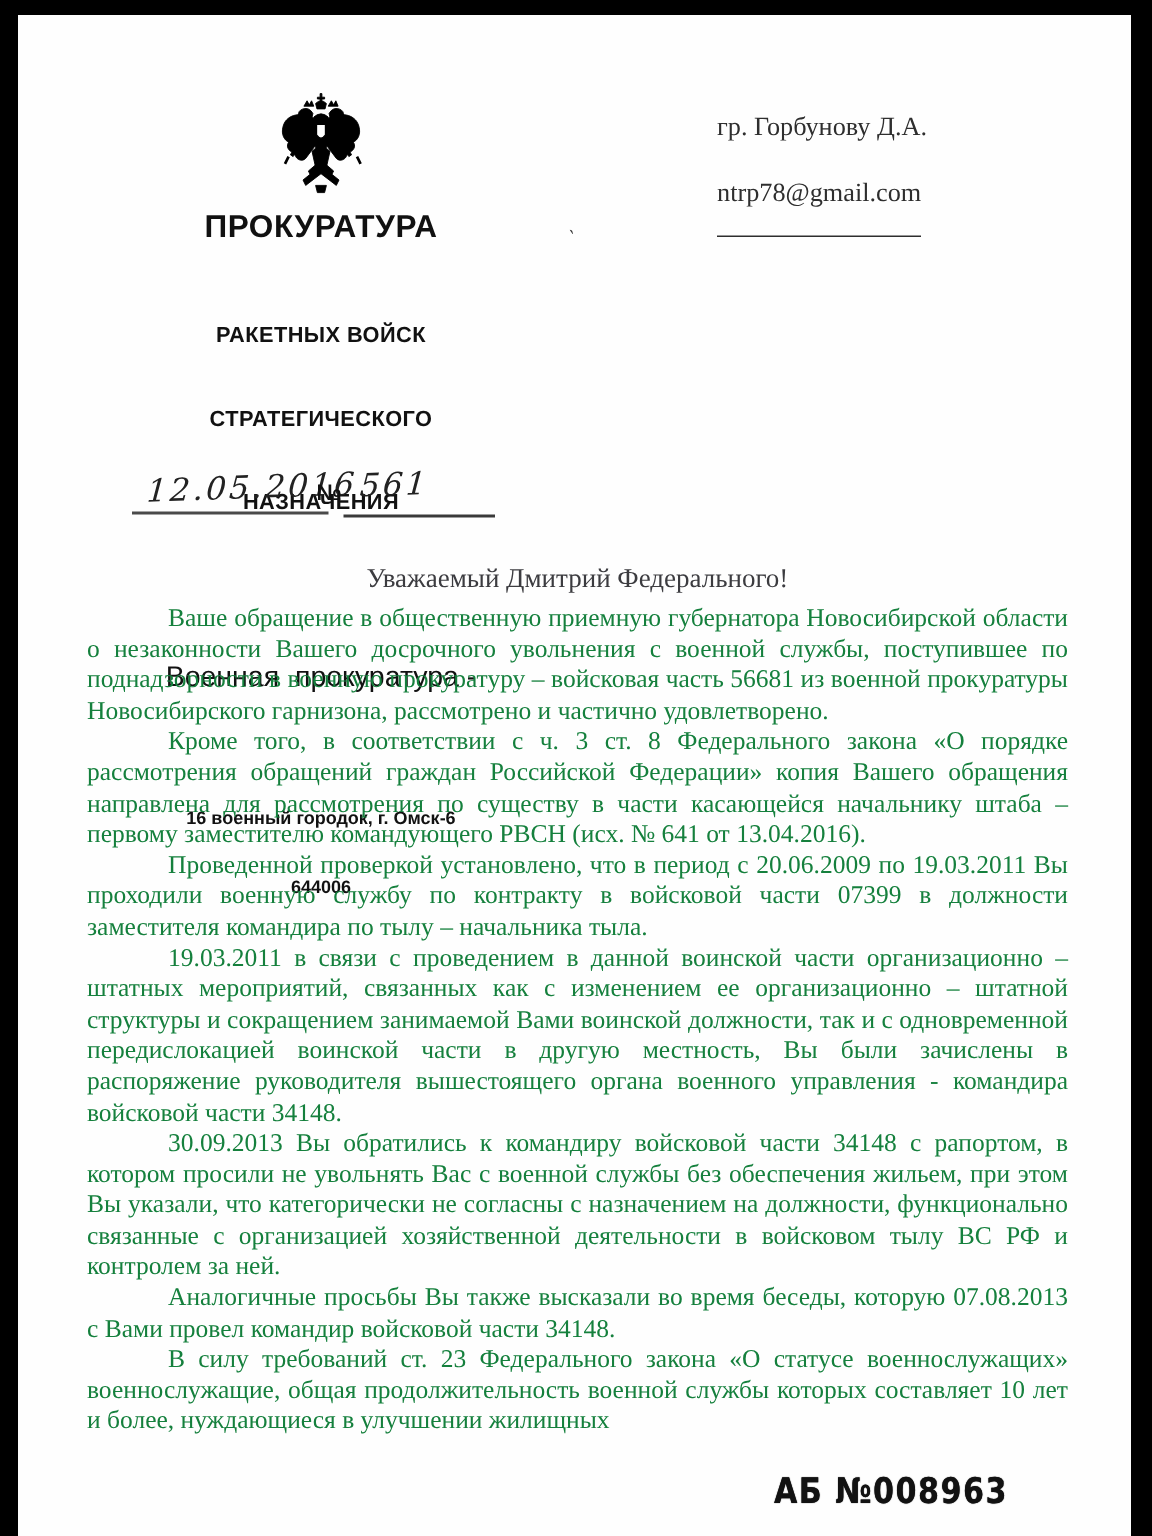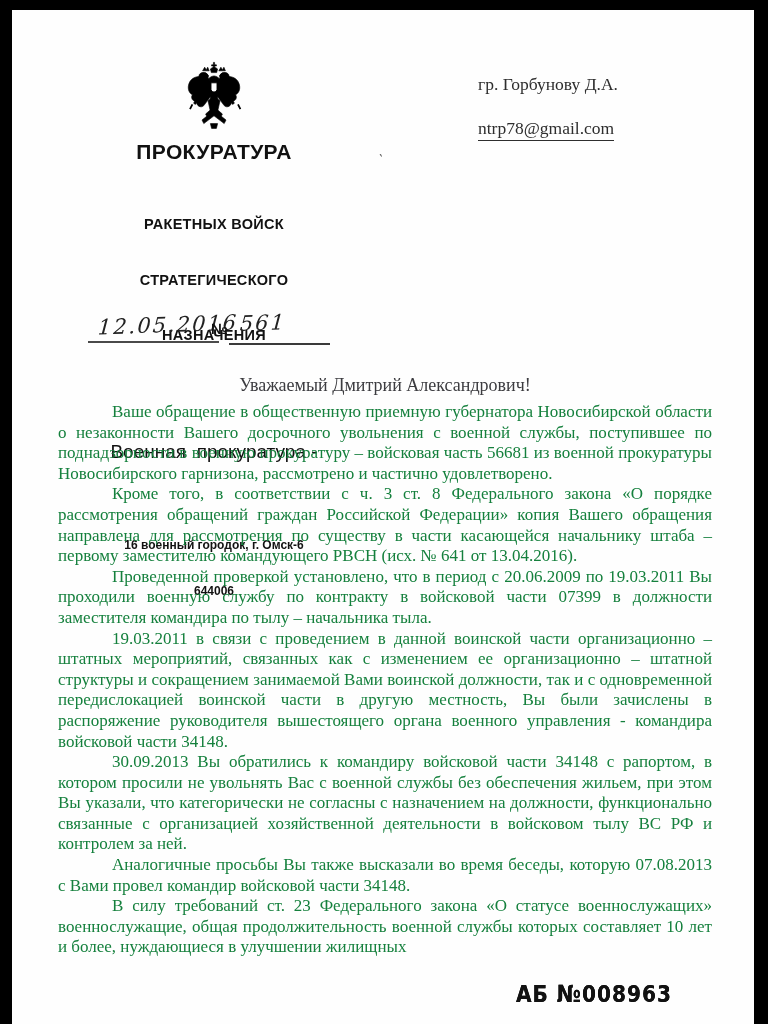--- a/index.html
+++ b/index.html
@@ -19,21 +19,21 @@
               font-family:"Liberation Sans","DejaVu Sans",sans-serif;color:#111;}
   .lh-org{font-size:21px;font-weight:bold;line-height:20px;letter-spacing:.4px;white-space:pre;}
   .lh-dept{margin-top:16px;font-size:14.5px;font-weight:bold;line-height:18.5px;letter-spacing:.3px;white-space:pre;}
   .lh-unit{margin-top:15px;font-size:19px;font-weight:normal;line-height:22px;white-space:pre;}
   .lh-addr{font-size:12px;font-weight:bold;line-height:15.5px;white-space:pre;}
   .coat{position:absolute;left:184px;top:60px;width:60px;height:78px;}
 
   
   .recipient-name{position:absolute;left:478px;top:74px;font-size:17.5px;color:#2e2e2e;}
   .recipient-email{position:absolute;left:478px;top:118px;font-size:17.5px;color:#2e2e2e;
-                   border-bottom:1.5px solid #2e2e2e;padding-bottom:1px;}
+                   border-bottom:1.5px solid #2e2e2e;padding-bottom:18px;}
 
   
   .hand{font-family:"DejaVu Serif",serif;font-style:italic;color:#222;
         transform:rotate(-2deg) skewX(-6deg);letter-spacing:2px;}
   .ref-date{position:absolute;left:98px;top:313px;font-size:21px;}
   .ref-num{position:absolute;left:240px;top:311px;font-size:21px;}
   .ref-no-sign{position:absolute;left:211px;top:320px;font-size:15px;font-weight:bold;
                font-family:"Liberation Sans",sans-serif;font-style:normal;color:#111;}
   .ref-line1{position:absolute;left:88px;top:341px;width:131px;height:0;
              border-bottom:2.5px solid #4a4a4a;}
@@ -106,21 +106,21 @@
   <div class="recipient-email">ntrp78@gmail.com</div>
 
   <div class="speck">`</div>
 
   <div class="ref-date hand">12.05.2016</div>
   <div class="ref-no-sign">№</div>
   <div class="ref-num hand">561</div>
   <div class="ref-line1"></div>
   <div class="ref-line2"></div>
 
-  <div class="salutation">Уважаемый Дмитрий Александрович!</div>
+  <div class="salutation">Уважаемый Дмитрий Федерального!</div>
 
   <div class="body-text">
     <p>Ваше обращение в общественную приемную губернатора Новосибирской области о незаконности Вашего досрочного увольнения с военной службы, поступившее по поднадзорности в военную прокуратуру – войсковая часть 56681 из военной прокуратуры Новосибирского гарнизона, рассмотрено и частично удовлетворено.</p>
     <p>Кроме того, в соответствии с ч. 3 ст. 8 Федерального закона «О порядке рассмотрения обращений граждан Российской Федерации» копия Вашего обращения направлена для рассмотрения по существу в части касающейся начальнику штаба – первому заместителю командующего РВСН (исх. № 641 от 13.04.2016).</p>
     <p>Проведенной проверкой установлено, что в период с 20.06.2009 по 19.03.2011 Вы проходили военную службу по контракту в войсковой части 07399 в должности заместителя командира по тылу – начальника тыла.</p>
     <p>19.03.2011 в связи с проведением в данной воинской части организационно – штатных мероприятий, связанных как с изменением ее организационно – штатной структуры и сокращением занимаемой Вами воинской должности, так и с одновременной передислокацией воинской части в другую местность, Вы были зачислены в распоряжение руководителя вышестоящего органа военного управления - командира войсковой части 34148.</p>
     <p>30.09.2013 Вы обратились к командиру войсковой части 34148 с рапортом, в котором просили не увольнять Вас с военной службы без обеспечения жильем, при этом Вы указали, что категорически не согласны с назначением на должности, функционально связанные с организацией хозяйственной деятельности в войсковом тылу ВС РФ и контролем за ней.</p>
     <p>Аналогичные просьбы Вы также высказали во время беседы, которую 07.08.2013 с Вами провел командир войсковой части 34148.</p>
     <p>В силу требований ст. 23 Федерального закона «О статусе военнослужащих» военнослужащие, общая продолжительность военной службы которых составляет 10 лет и более, нуждающиеся в улучшении жилищных</p>
   </div>

